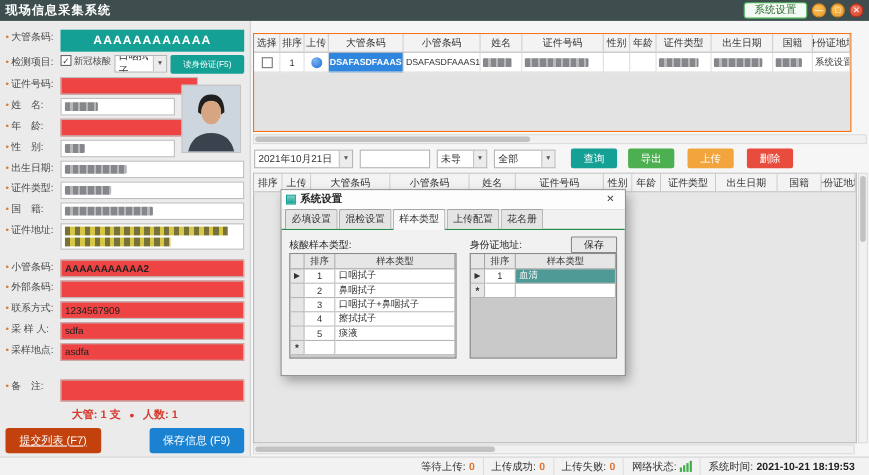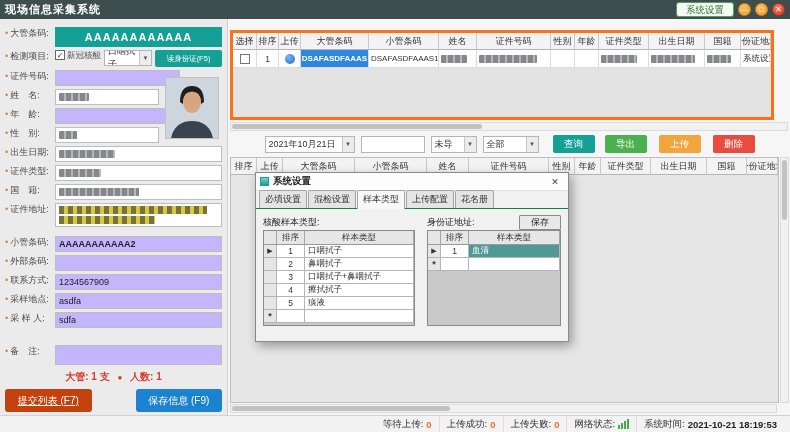--- a/index.html
+++ b/index.html
@@ -14,21 +14,21 @@
   .winbtn { width:13px; height:13px; border-radius:50%; color:#fff; font-size:8px; line-height:12px; text-align:center; cursor:pointer; }
   .winbtn.min,.winbtn.max { background:radial-gradient(circle at 35% 30%, #f8c05a, #ef9b2d); border:1px solid #d98a1f; }
   .winbtn.close { background:radial-gradient(circle at 35% 30%, #f07a63, #d93a22); border:1px solid #b92f1a; }
 
   
   .left-panel { position:absolute; left:0; top:19px; width:228px; bottom:17px; background:#ebebeb; border-right:1px solid #cfcfcf; padding:8px 5px 0 5px; z-index:2; }
   .frow { display:flex; align-items:flex-start; margin-bottom:3px; position:relative; }
   .flabel { flex:0 0 50px; font-size:9px; color:#4a4a4a; white-space:nowrap; overflow:hidden; }
   .flabel::before { content:"•"; color:#d4803a; margin-right:2px; font-size:9px; }
   .barcode-box { flex:1; height:20px; background:#14a094; color:#fff; font-weight:bold; font-size:11px; display:flex; align-items:center; justify-content:center; letter-spacing:1px; }
-  .finput { height:16px; border:1px solid #bdbdbd; background:#c4b5fd; font-size:9px; padding:0 3px; font-family:inherit; color:#222; }
+  .finput { height:16px; border:1px solid #bdbdbd; background:#ef4444; font-size:9px; padding:0 3px; font-family:inherit; color:#222; }
   .finput.full { flex:1; }
   .finput.narrow { flex:0 0 104px; }
   .finput.bold { font-weight:bold; }
   .fieldbox { height:16px; border:1px solid #bdbdbd; background:#fff; display:flex; align-items:center; padding:0 3px; overflow:hidden; }
   .fieldbox.full { flex:1; }
   .fieldbox.narrow { flex:0 0 104px; }
   .rd { height:8px; border-radius:1px; background:repeating-linear-gradient(90deg,#85878b 0 5px,#b6b8bb 5px 7px); }
   .addr { height:24px; flex:1; flex-direction:column; align-items:flex-start; justify-content:center; gap:2px; }
   .hl { height:8px; background:repeating-linear-gradient(90deg,#77713a 0 5px,#d8c646 5px 9px); }
   .ckbox { width:10px; height:10px; border:1px solid #666; background:#fff; display:flex; align-items:center; justify-content:center; font-size:8px; color:#333; margin-right:2px; flex:0 0 auto; }
@@ -41,37 +41,37 @@
   .vgap6 { height:6px; } .vgap14 { height:14px; }
   .counts { margin:5px 0 5px; text-align:center; font-size:10px; color:#d63a2f; font-weight:bold; }
   .counts .sep { margin:0 5px; font-size:8px; }
   .panel-btns { display:flex; gap:8px; margin-top:2px; }
   .pbtn { flex:1; height:23px; border:none; border-radius:3px; color:#fff; font-size:10px; cursor:pointer; font-family:inherit; }
   .pbtn.submit { background:#c2410c;text-decoration:underline; }
   .pbtn.save { background:#1b82d2;margin-left:36px; }
 
   
   .main { position:absolute; left:228px; top:19px; right:0; bottom:17px; background:#f6f6f6; }
-  .dgv1 { position:absolute; left:2px; top:11px; right:16px; height:90px; border:3px solid #f97316; background:#e3e3e3; overflow:hidden; }
+  .dgv1 { position:absolute; left:2px; top:11px; right:16px; height:90px; border:1px solid #f97316; background:#e3e3e3; overflow:hidden; }
   .grow { display:flex; }
   .hc { height:17px; background:#f3f3f3; border-right:1px solid #c9c9c9; border-bottom:1px solid #b5b5b5; font-size:9px; color:#333; display:flex; align-items:center; justify-content:center; flex:0 0 auto; white-space:nowrap; overflow:hidden; }
   .hc.flex,.dc.flex { flex:1 1 auto; }
   .dc { height:18px; background:#fff; border-right:1px solid #dcdcdc; border-bottom:1px solid #dcdcdc; font-size:8.5px; display:flex; align-items:center; padding:0 2px; flex:0 0 auto; overflow:hidden; white-space:nowrap; }
   .dc.c { justify-content:center; padding:0; }
   .dc.bc { font-size:8px; }
   .dc.sel { background:#2e86de; color:#fff; font-weight:bold; justify-content:center; font-size:8px; }
   .cbx { width:10px; height:10px; border:1px solid #757575; background:#fff; }
   .updot { width:10px; height:10px; border-radius:50%; background:radial-gradient(circle at 35% 30%, #79b5f0, #1e6cd2); }
   .hscroll { position:absolute; height:9px; background:#f1f1f1; border:1px solid #dcdcdc; }
   .hscroll .thumb { position:absolute; top:1px; bottom:1px; background:#c2c2c2; border-radius:3px; }
   .hs1 { left:2px; right:2px; top:103px; }
   .hs2 { left:2px; right:13px; top:385px; }
   .vscroll { position:absolute; width:9px; right:1px; top:138px; bottom:12px; background:#f1f1f1; border:1px solid #dcdcdc; }
   .vscroll .thumb { position:absolute; left:1px; right:1px; top:2px; height:60px; background:#c2c2c2; border-radius:3px; }
-  .filterbar { position:absolute; left:3px; top:115px; right:2px; height:20px; display:flex; align-items:center;justify-content:center; }
+  .filterbar { position:absolute; left:3px; top:115px; right:2px; height:20px; display:flex; align-items:center; }
   .dd.date { width:90px; height:17px; }
   .kw-input { width:64px; height:17px; border:1px solid #b5b5b5; margin-left:6px; font-size:9px; padding:0 3px; font-family:inherit; }
   .dd.state { width:46px; height:17px; margin-left:6px; }
   .dd.scope { width:56px; height:17px; margin-left:6px; }
   .abtn { width:42px; height:18px; border:none; border-radius:2px; color:#fff; font-size:9.5px; cursor:pointer; font-family:inherit; }
   .abtn.query { background:#14a094; margin-left:14px; }
   .abtn.export { background:#4caf50; margin-left:10px; }
   .abtn.upload { background:#f2a53c; margin-left:12px; }
   .abtn.delete { background:#e74c3c; margin-left:12px; }
   .dgv2h { position:absolute; left:2px; top:138px; right:11px; display:flex; border:1px solid #bdbdbd; border-bottom:none; background:#f3f3f3; }
@@ -210,26 +210,26 @@
   </div>
   <div class="frow">
     <span class="flabel">外部条码:</span>
     <input class="finput full" value="" style="">
   </div>
   <div class="frow">
     <span class="flabel">联系方式:</span>
     <input class="finput full" value="1234567909" style="">
   </div>
   <div class="frow">
+    <span class="flabel">采 样 人:</span>
+    <input class="finput full" value="sdfa" style="">
+  </div>
+  <div class="frow">
     <span class="flabel">采样地点:</span>
     <input class="finput full" value="asdfa" style="">
-  </div>
-  <div class="frow">
-    <span class="flabel">采 样 人:</span>
-    <input class="finput full" value="sdfa" style="">
   </div>
 
   <div class="vgap14"></div>
 
   <div class="frow">
     <span class="flabel">备　注:</span>
     <input class="finput full remark" style="height: 20px;" value="">
   </div>
 
   <div class="counts">

